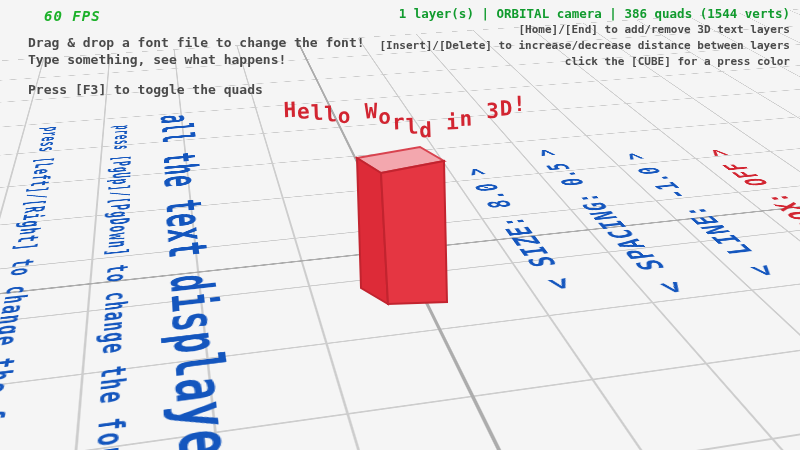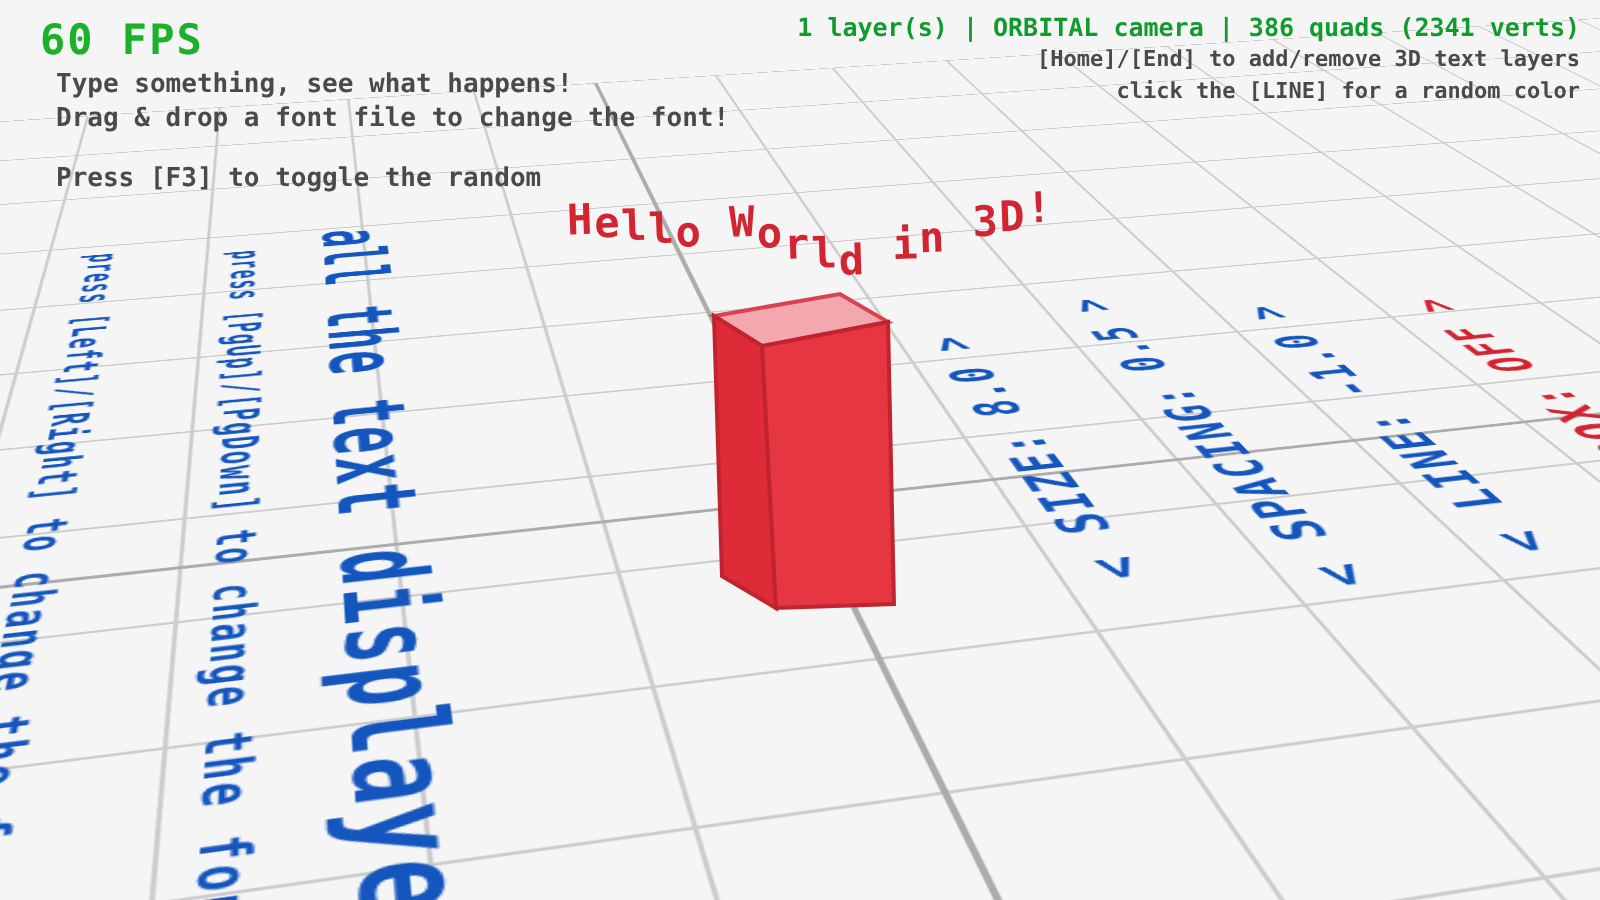--- a/index.html
+++ b/index.html
@@ -41,21 +41,21 @@
   .cube-svg{position:absolute;left:0;top:0;pointer-events:none;}
   .cube-svg polygon{pointer-events:auto;cursor:pointer;}
   
   .hello{
     position:absolute;left:283px;top:92px;color:var(--c-red);
     font-weight:bold;font-size:21px;transform:rotate(-2deg);white-space:pre;
   }
   .hello span{display:inline-block;width:13.5px;text-align:center;}
   
   .hud{position:absolute;font-weight:bold;}
-  .fps{left:20px;top:8px;font-size:21px;color:var(--c-green);letter-spacing:1px;}
+  .fps{left:44px;top:8px;font-size:14px;color:var(--c-green);letter-spacing:1px;font-style:italic;}
   .help-left{left:28px;top:34px;font-size:13px;color:var(--c-gray);line-height:17px;}
   .help-left .gap{height:13px;}
   .hud-right{right:10px;top:6px;text-align:right;line-height:16px;}
   .status{font-size:12.5px;color:var(--c-status);}
   .hud-right .h{font-size:11px;color:var(--c-gray);}
 </style>
 </head>
 <body>
 
 <div class="stage">
@@ -83,25 +83,26 @@
       <polygon points="357,158 381,173 388,304 361,288" fill="#DD2B38" stroke="#C2242F" stroke-width="2"></polygon>
       <polygon points="381,173 444,161 447,302 388,304" style="fill:var(--c-cube)" stroke="#C2242F" stroke-width="2"></polygon>
     </svg>
 
     <div class="hello"><span style="transform: translateY(2px);">H</span><span style="transform: translateY(4px);">e</span><span style="transform: translateY(6px);">l</span><span style="transform: translateY(8px);">l</span><span style="transform: translateY(10px);">o</span><span style="transform: translateY(10px);"> </span><span style="transform: translateY(6px);">W</span><span style="transform: translateY(12px);">o</span><span style="transform: translateY(18px);">r</span><span style="transform: translateY(23px);">l</span><span style="transform: translateY(27px);">d</span><span style="transform: translateY(27px);"> </span><span style="transform: translateY(20px);">i</span><span style="transform: translateY(17px);">n</span><span style="transform: translateY(12px);"> </span><span style="transform: translateY(10px);">3</span><span style="transform: translateY(8px);">D</span><span style="transform: translateY(4px);">!</span></div>
   </div>
 
   <div class="hud fps">60 FPS</div>
 
   <div class="hud help-left">
+    <div>Drag &amp; drop a font file to change the font!</div>
     <div>Type something, see what happens!</div>
-    <div>Drag &amp; drop a font file to change the font!</div>
     <div class="gap"></div>
-    <div>Press [F3] to toggle the random</div>
+    <div>Press [F3] to toggle the quads</div>
   </div>
 
   <div class="hud hud-right">
-    <div class="status">1 layer(s) | ORBITAL camera |  386 quads (2341 verts)</div>
+    <div class="status">1 layer(s) | ORBITAL camera |  386 quads (1544 verts)</div>
     <div class="h">[Home]/[End] to add/remove 3D text layers</div>
-    <div class="h">click the [LINE] for a random color</div>
+    <div class="h">[Insert]/[Delete] to increase/decrease distance between layers</div>
+    <div class="h">click the [CUBE] for a press color</div>
   </div>
 
 </div>
 
 </body></html>

